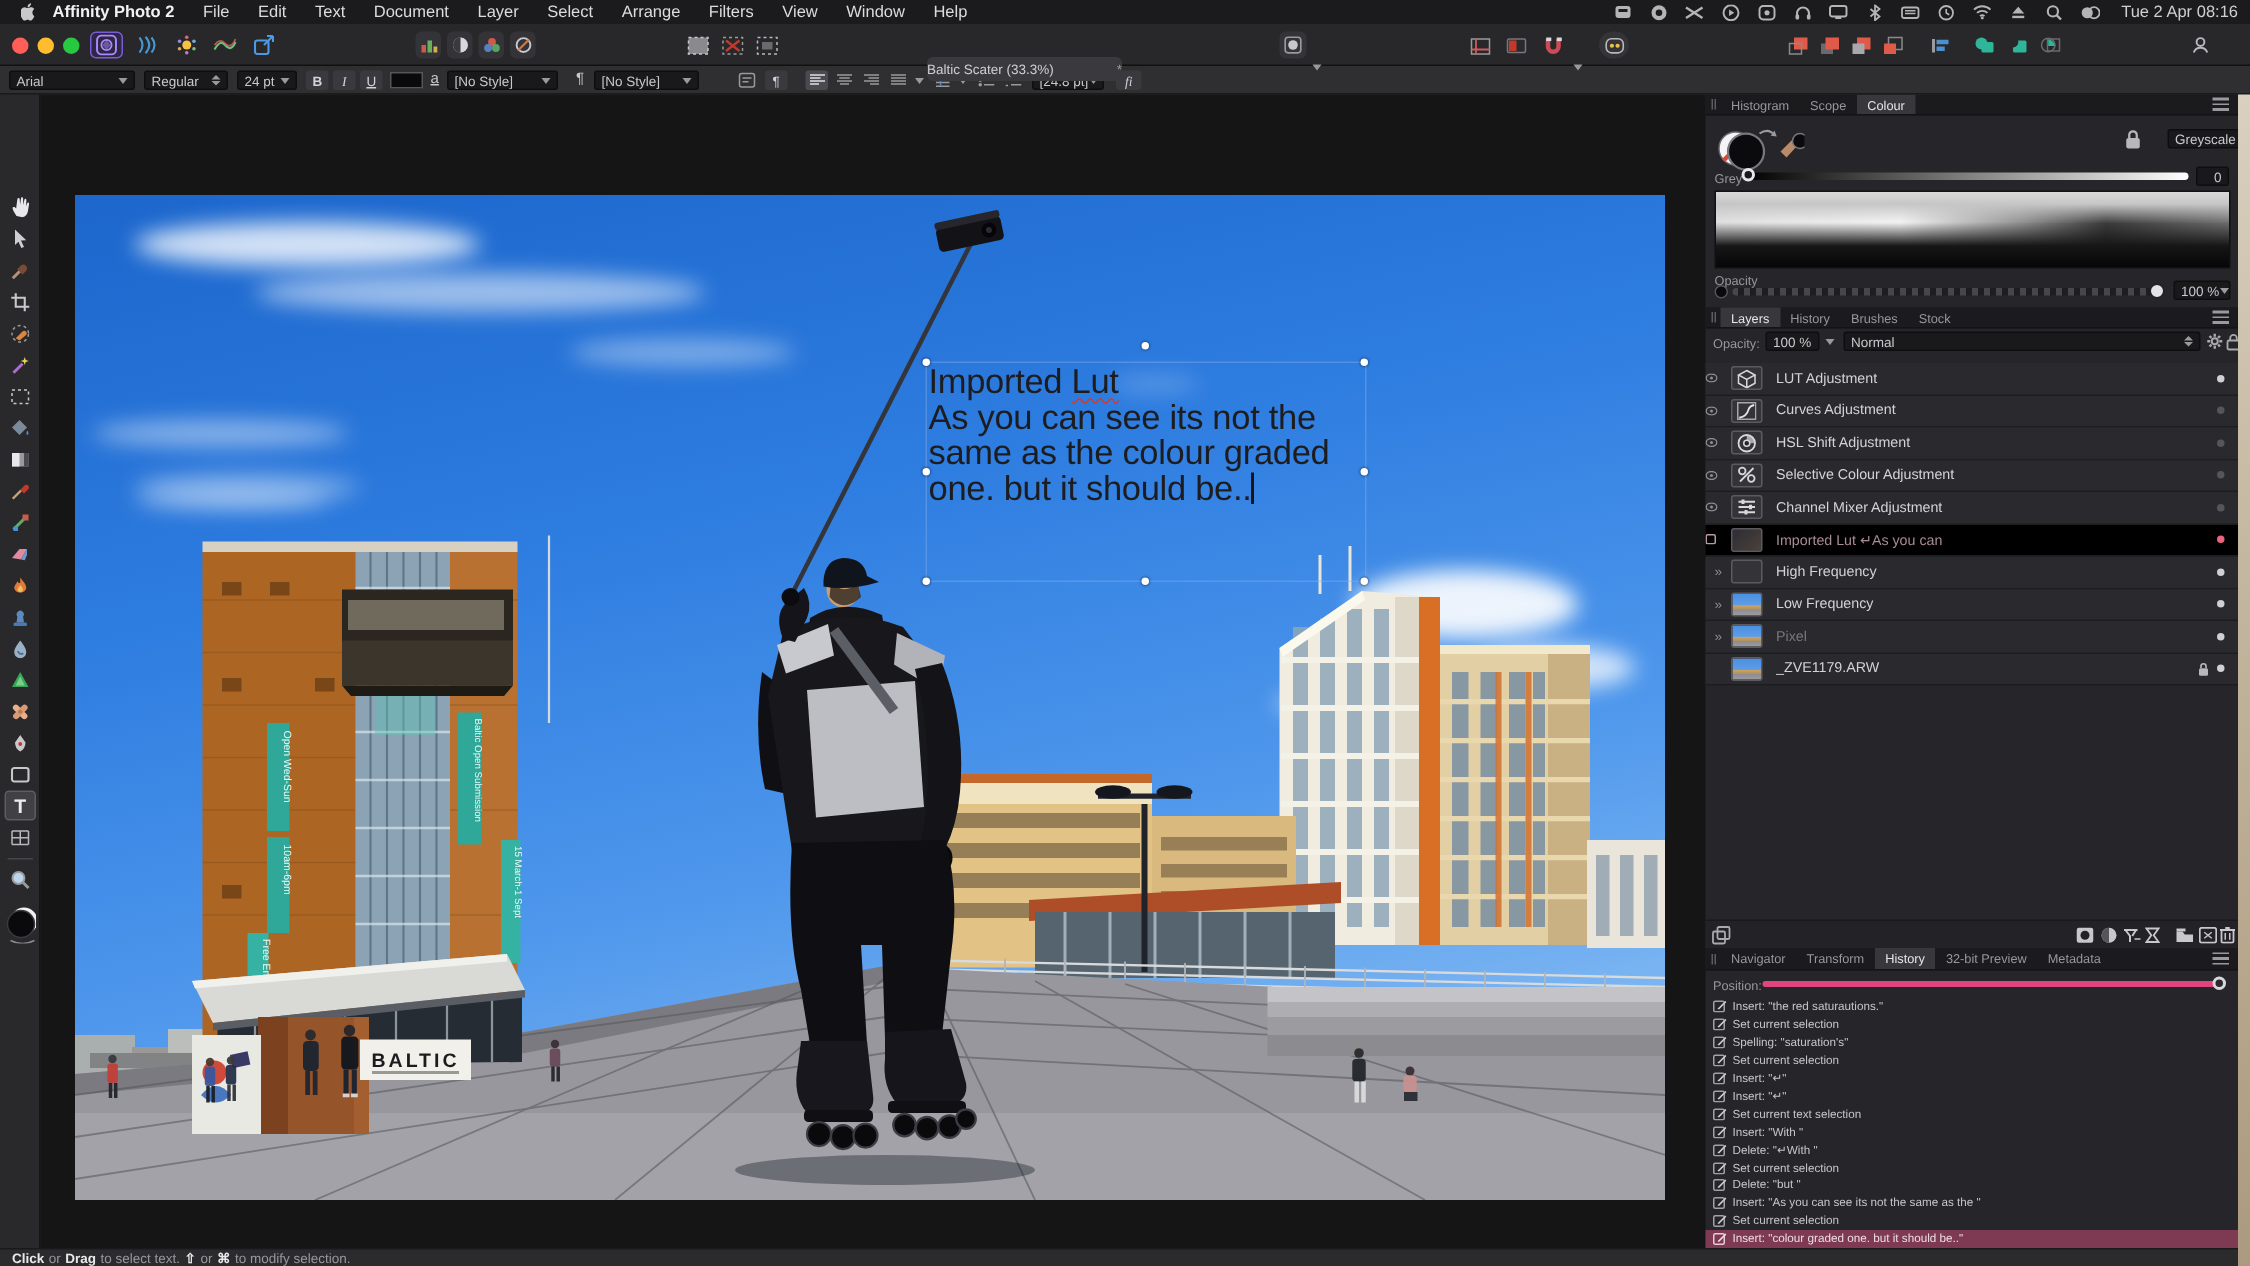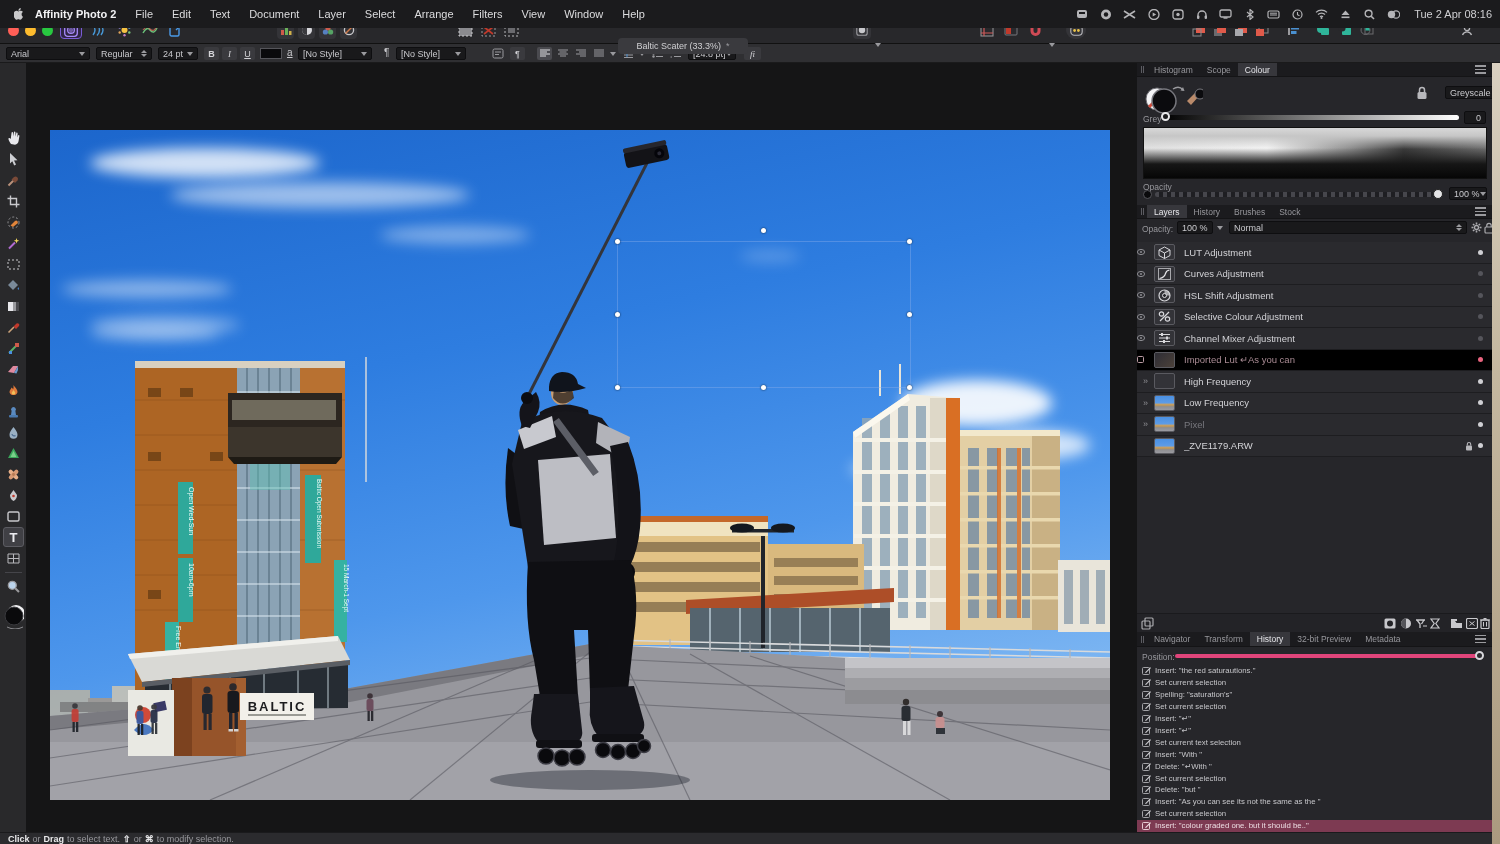--- a/index.html
+++ b/index.html
@@ -1,34 +1,34 @@
 <!DOCTYPE html>
 <html><head>
 <meta charset="utf-8">
 <style>
   *{box-sizing:border-box;margin:0;padding:0}
   html,body{background:#000}
   #app{position:relative;width:1500px;height:844px;overflow:hidden;background:#141415;
        font-family:"Liberation Sans",sans-serif;-webkit-font-smoothing:antialiased;color:#d6d6d6}
   .abs{position:absolute}
   
-  .menubar{left:0;top:0;width:1500px;height:28px;background:#1b1b1d;display:flex;align-items:center;font-size:11px;color:#e4e4e6;z-index:40}
+  .menubar{left:0;top:0;width:1500px;height:16px;background:#1b1b1d;display:flex;align-items:center;font-size:11px;color:#e4e4e6;z-index:40}
   .menubar .mitem{margin-right:19px;color:#dcdcde}
   .menu-right{margin-left:auto;display:flex;align-items:center;gap:11px;padding-right:8px;color:#cfcfd2}
   .mb-ico{display:inline-flex;width:13px;height:11px;align-items:center;justify-content:center;opacity:.85}
   
   .toolbar{left:0;top:16px;width:1500px;height:28px;background:#28282b;border-bottom:1px solid #111;z-index:39}
   .tl{width:11px;height:11px;border-radius:50%;position:absolute;top:9px}
   .tbtn{position:absolute;top:5px;height:18px;border-radius:4px;display:flex;align-items:center;justify-content:center}
   .cd{width:0;height:0;border-left:3px solid transparent;border-right:3px solid transparent;border-top:4px solid #9a9a9e;display:inline-block}
   .cud{display:inline-flex;flex-direction:column;gap:1px;align-items:center}
   .cud i{width:0;height:0;border-left:3px solid transparent;border-right:3px solid transparent;display:block}
   .cud .u{border-bottom:3px solid #9a9a9e}.cud .d{border-top:3px solid #9a9a9e}
   .docsel{position:absolute;left:618px;top:22px;width:130px;height:16px;background:#3a3a3e;border-radius:4px;
-          font-size:9px;color:#cfcfd2;display:flex;align-items:center;justify-content:center;gap:5px}
+          font-size:9px;color:#cfcfd2;display:flex;align-items:center;justify-content:space-between;gap:5px}
   
   .ctxbar{left:0;top:44px;width:1500px;height:19px;background:#2f2f32;border-bottom:1px solid #1a1a1b;z-index:38;font-size:9px;color:#c8c8cc}
   .ibox{position:absolute;top:3px;height:13px;background:#19191b;border:1px solid #0e0e10;border-radius:2px;
         display:flex;align-items:center;padding:0 4px;color:#c9c9cd;font-size:9px;white-space:nowrap}
   .ibox .cd{margin-left:auto}
   .fbtn{position:absolute;top:3px;height:13px;border-radius:2px;background:#3a3a3e;display:flex;align-items:center;justify-content:center;color:#d4d4d8;font-size:9px}
   
   .toolcol{left:0;top:63px;width:27px;height:769px;background:#29292b;border-right:1px solid #151516;z-index:30}
   .tool{position:absolute;left:3px;width:21px;height:18px;display:flex;align-items:center;justify-content:center}
   .tool.sel{background:#404045;border:1px solid #5c5c62;border-radius:3px;height:20px}
@@ -913,20 +913,26 @@
   <div class="selframe"></div>
   <span class="handle" style="left:615px;top:239px"></span>
   <span class="handle" style="left:761px;top:228px"></span>
   <span class="handle" style="left:907px;top:239px"></span>
   <span class="handle" style="left:615px;top:312px"></span>
   <span class="handle" style="left:907px;top:312px"></span>
   <span class="handle" style="left:615px;top:385px"></span>
   <span class="handle" style="left:761px;top:385px"></span>
   <span class="handle" style="left:907px;top:385px"></span>
 
+  <div class="cv-text">
+    <div><span>Imported </span><span class="squiggle">Lut</span></div>
+    <div>As you can see its not the</div>
+    <div>same as the colour graded</div>
+    <div><span>one. but it should be..</span><span class="caret-bar"></span></div>
+  </div>
 
   <div class="panel" style="top:63px;height:142px">
     <div class="ptabs">
       <span class="dragdots">
           <i></i>
           <i></i>
         </span>
       <span class="ptab">Histogram</span>
       <span class="ptab">Scope</span>
       <span class="ptab active">Colour</span>

